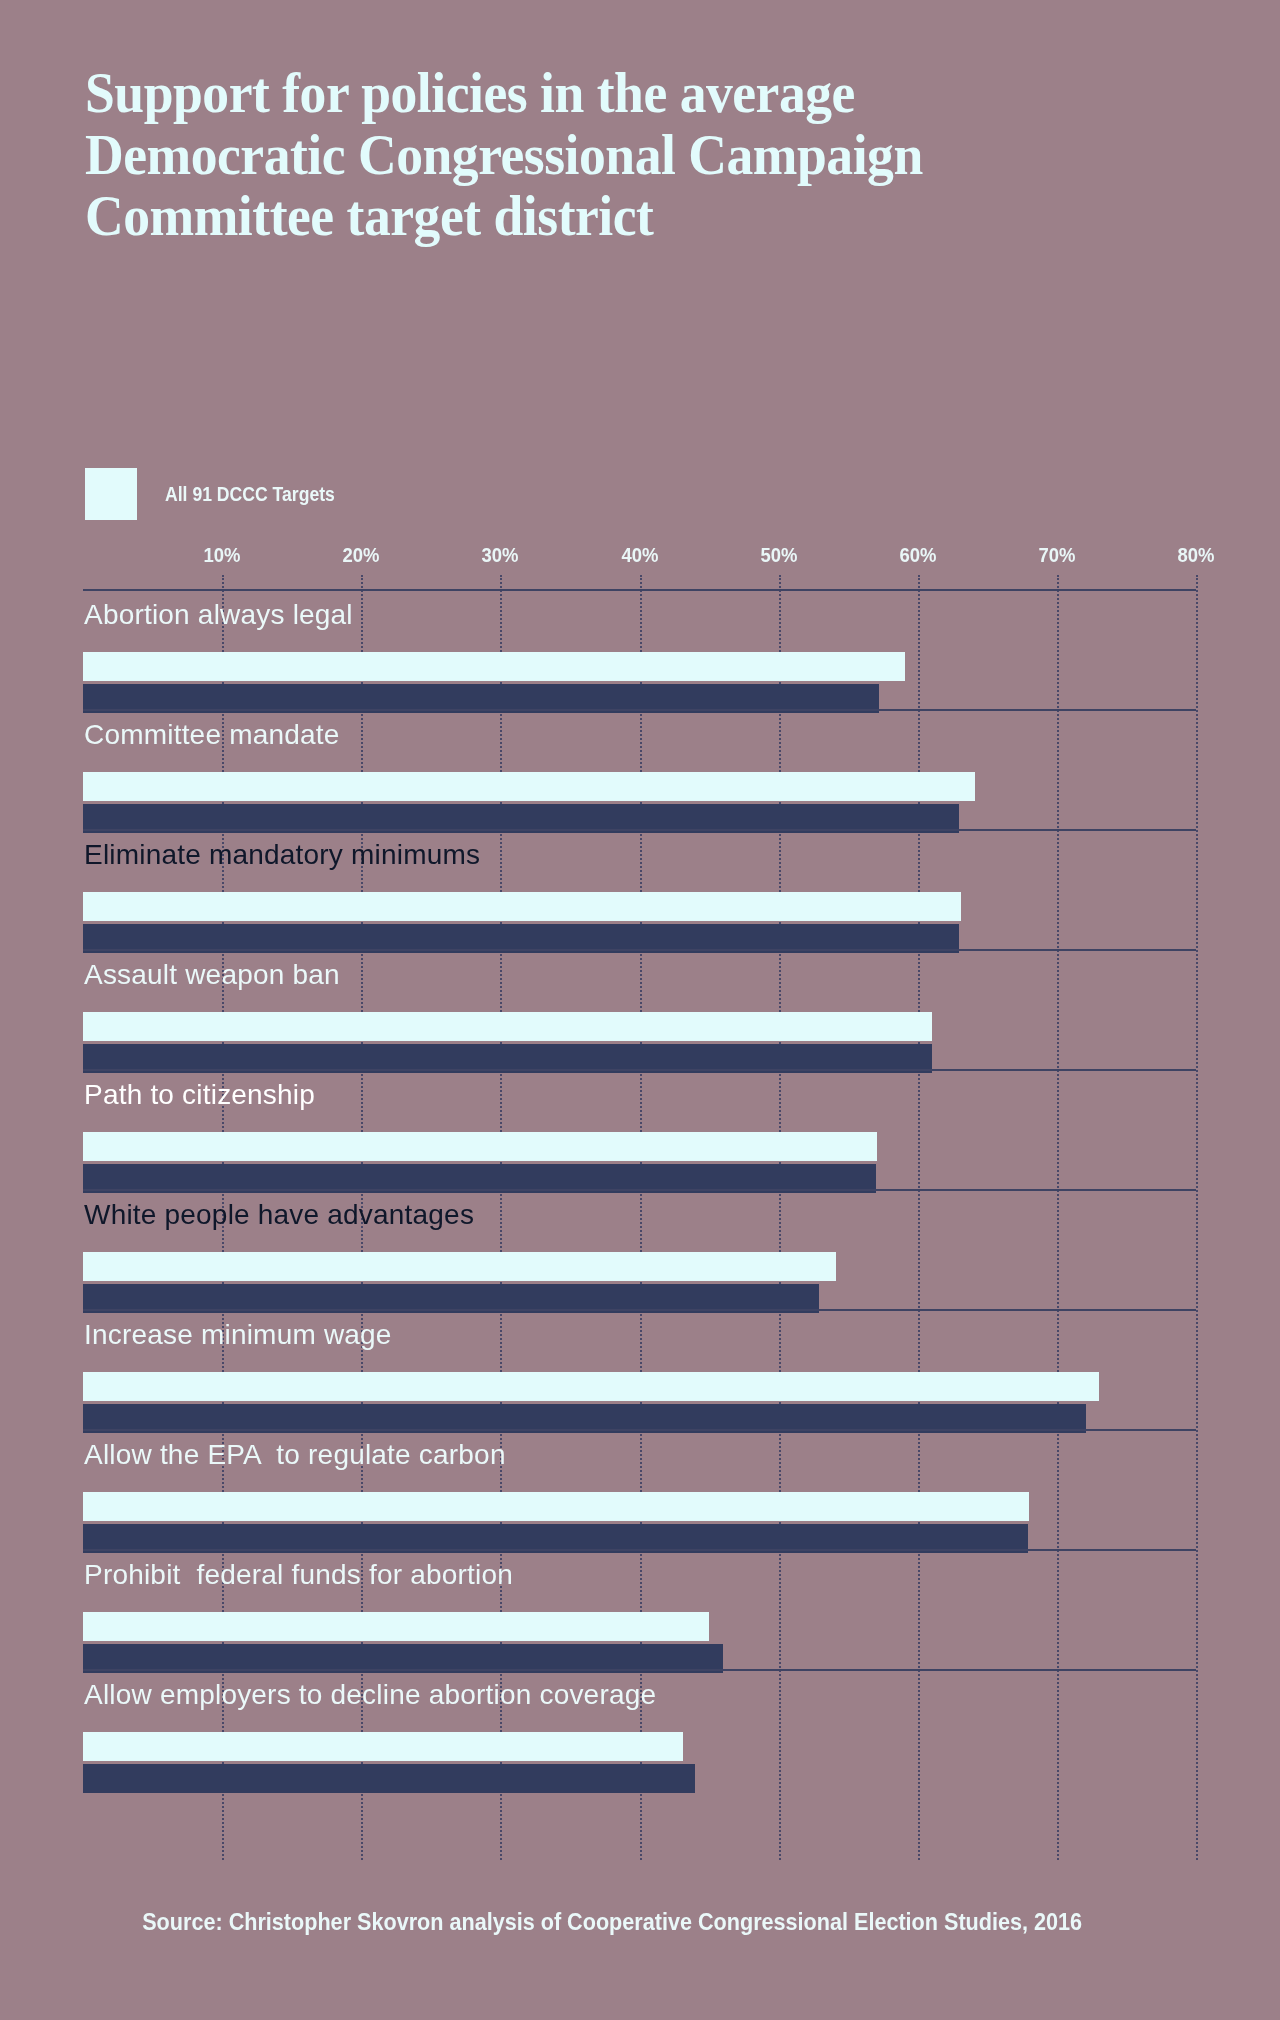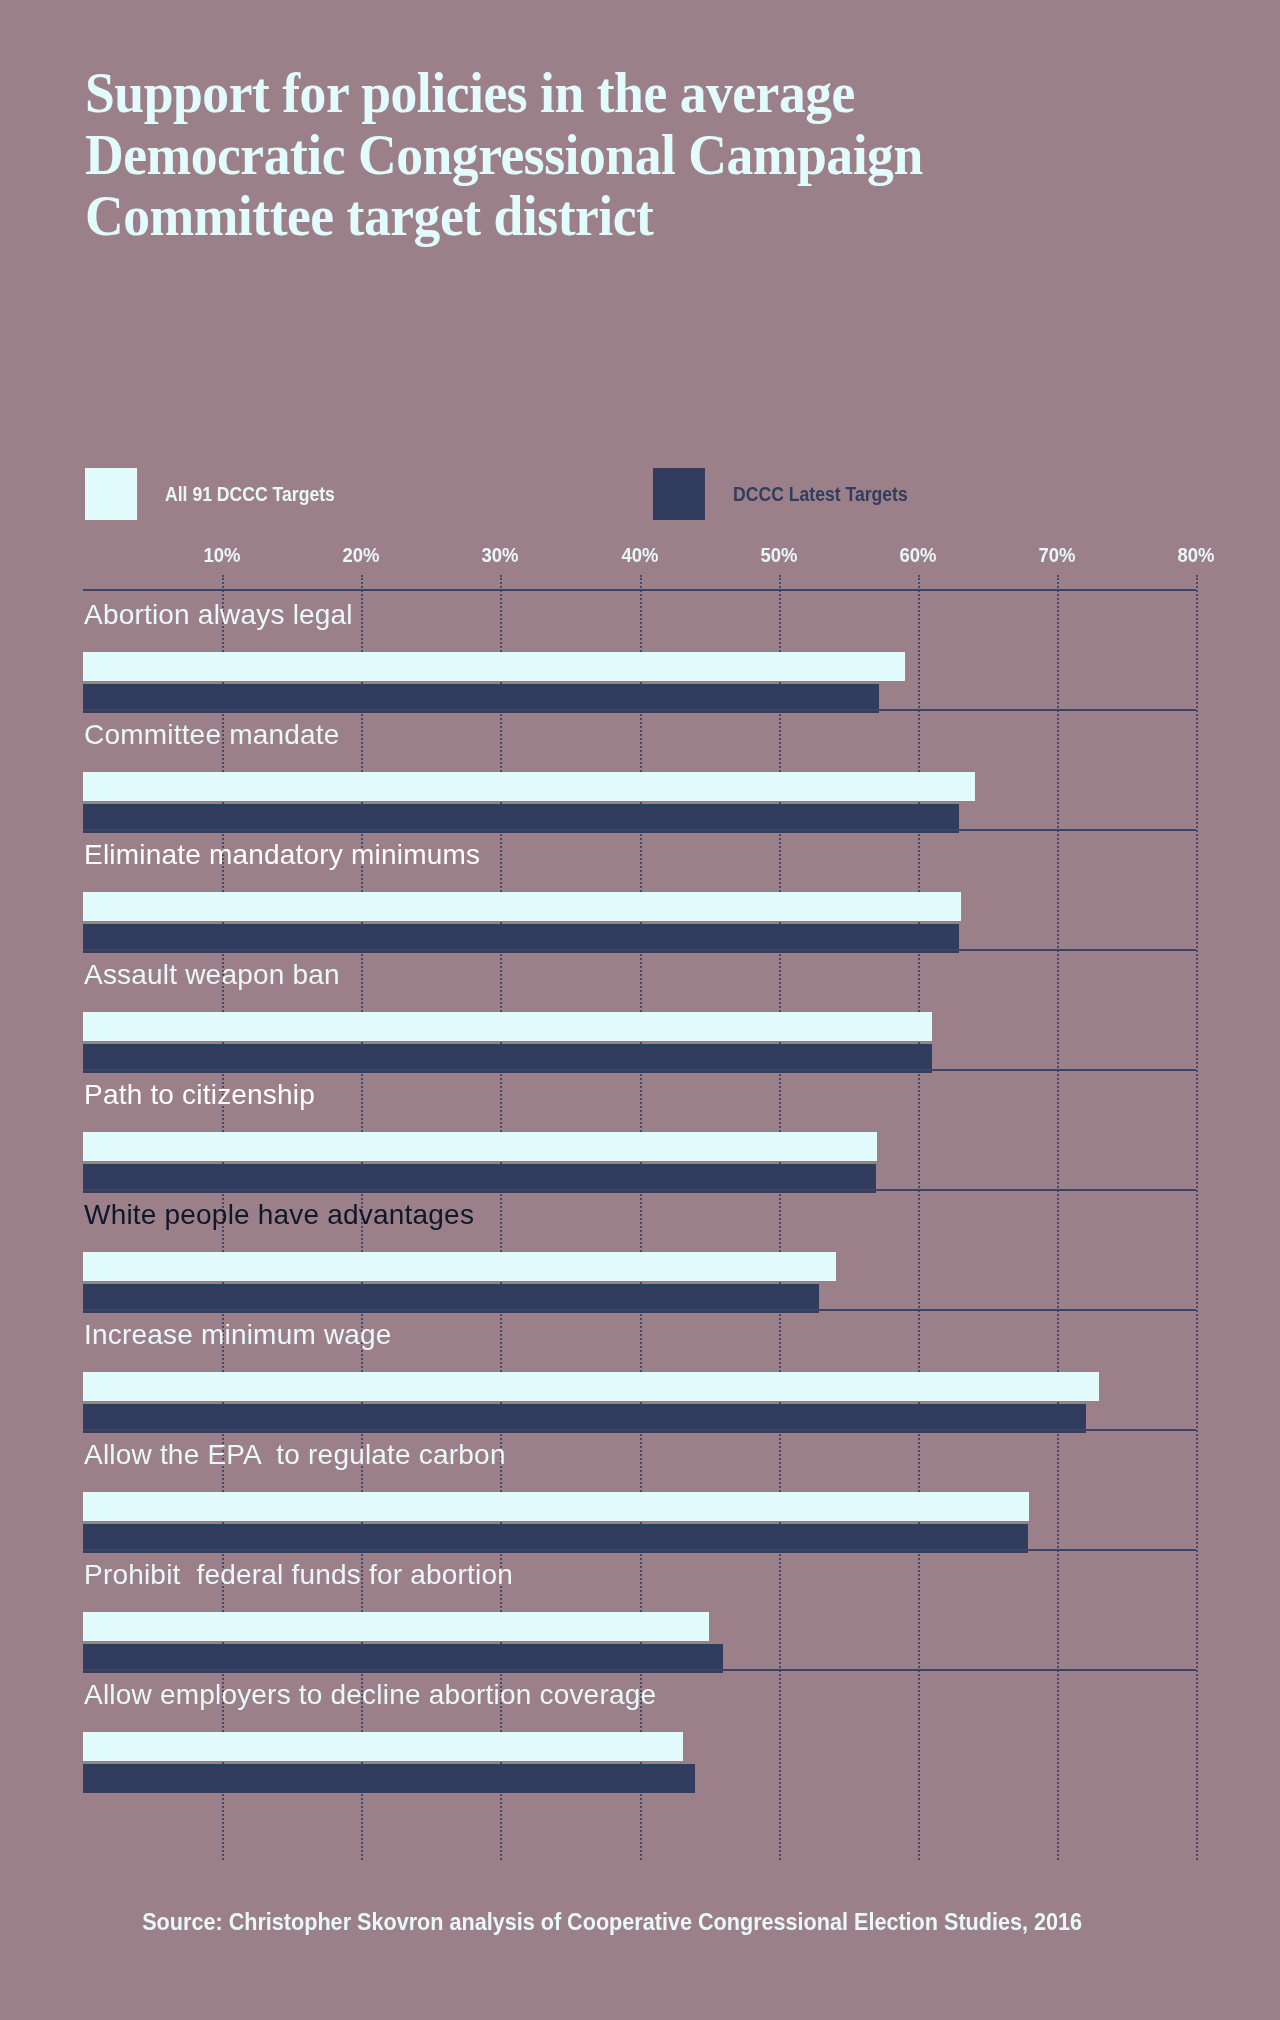--- a/index.html
+++ b/index.html
@@ -142,24 +142,20 @@
 <body style="background: rgb(156, 128, 137);">
 
 <div id="chart-title">Support for policies in the average
 Democratic Congressional Campaign
 Committee target district</div>
 
 <div id="legend">
   <div class="legend-item">
     <span class="legend-swatch" style="background: rgb(226, 251, 252);"></span>
     <span class="legend-label" style="color: rgb(234, 248, 249);">All 91 DCCC Targets</span>
-  </div>
-  <div class="legend-item">
-    <span class="legend-swatch" style="background: rgb(50, 60, 94);"></span>
-    <span class="legend-label" style="color: rgb(50, 60, 94);">DCCC Latest Targets</span>
   </div>
 </div>
 
 <div id="plot">
   <div id="ticks">
       <div class="tick-label" style="left: 139.125px;">10%</div>
       <div class="tick-label" style="left: 278.25px;">20%</div>
       <div class="tick-label" style="left: 417.375px;">30%</div>
       <div class="tick-label" style="left: 556.5px;">40%</div>
       <div class="tick-label" style="left: 695.625px;">50%</div>
@@ -185,21 +181,21 @@
         <div class="bar bar-dark" style="left: 0px; width: 795.795px; background: rgb(50, 60, 94);"></div>
       </div>
       <div class="row" style="top: 134px; height: 120px;">
         <div class="row-rule" style="background: rgb(62, 67, 99);"></div>
         <div class="row-label" style="color: rgb(234, 248, 249);">Committee mandate</div>
         <div class="bar bar-light" style="left: 0px; width: 891.791px; background: rgb(226, 251, 252);"></div>
         <div class="bar bar-dark" style="left: 0px; width: 876.487px; background: rgb(50, 60, 94);"></div>
       </div>
       <div class="row" style="top: 254px; height: 120px;">
         <div class="row-rule" style="background: rgb(62, 67, 99);"></div>
-        <div class="row-label" style="color: #ffffff;">Eliminate mandatory minimums</div>
+        <div class="row-label" style="color: #0f172a;">Eliminate mandatory minimums</div>
         <div class="bar bar-light" style="left: 0px; width: 877.879px; background: rgb(226, 251, 252);"></div>
         <div class="bar bar-dark" style="left: 0px; width: 876.487px; background: rgb(50, 60, 94);"></div>
       </div>
       <div class="row" style="top: 374px; height: 120px;">
         <div class="row-rule" style="background: rgb(62, 67, 99);"></div>
         <div class="row-label" style="color: rgb(234, 248, 249);">Assault weapon ban</div>
         <div class="bar bar-light" style="left: 0px; width: 848.663px; background: rgb(226, 251, 252);"></div>
         <div class="bar bar-dark" style="left: 0px; width: 848.663px; background: rgb(50, 60, 94);"></div>
       </div>
       <div class="row" style="top: 494px; height: 120px;">

